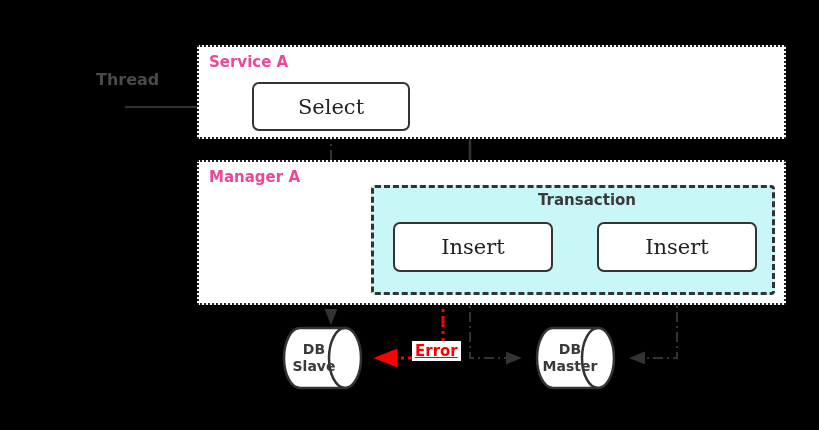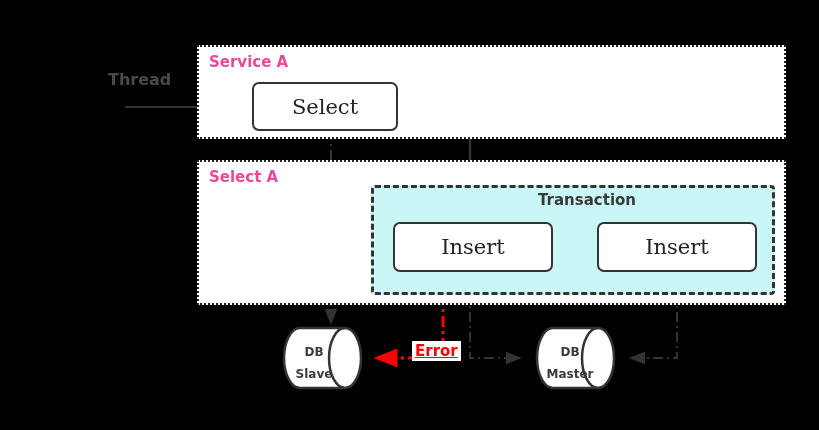--- a/index.html
+++ b/index.html
@@ -70,22 +70,22 @@
     justify-content: center;
     font-family: "DejaVu Serif", serif;
     font-size: 21px;
     color: #222222;
   }
   .db-label {
     position: absolute;
     text-align: center;
     font-family: "DejaVu Sans", sans-serif;
     font-weight: bold;
-    font-size: 12px;
-    line-height: 22px;
+    font-size: 14px;
+    line-height: 17px;
     color: #3a3a3a;
     white-space: pre-line;
     pointer-events: none;
   }
   .error-label {
     position: absolute;
     background: #ffffff;
     color: #ff0000;
     font-family: "DejaVu Sans", sans-serif;
     font-weight: bold;
@@ -130,32 +130,32 @@
       <path d="M300,328 L345,328 A16,30 0 0 1 345,388 L300,388 A16,30 0 0 1 300,328 z" fill="#ffffff" stroke="#333333" stroke-width="2.5"></path>
       <path d="M345,328 A16,30 0 0 0 345,388" fill="none" stroke="#333333" stroke-width="2.5"></path>
     </g>
 
     <g>
       <path d="M553,328 L598,328 A16,30 0 0 1 598,388 L553,388 A16,30 0 0 1 553,328 z" fill="#ffffff" stroke="#333333" stroke-width="2.5"></path>
       <path d="M598,328 A16,30 0 0 0 598,388" fill="none" stroke="#333333" stroke-width="2.5"></path>
     </g>
   </svg>
 
-  <div class="thread-label" style="left:108px; top:70px;">Thread</div>
+  <div class="thread-label" style="left:96px; top:70px;">Thread</div>
 
   <div class="lane" style="left:197px; top:45px; width:589px; height:94px;"></div>
   <div class="lane-title" style="left:209px; top:53px;">Service A</div>
 
   <div class="lane" style="left:197px; top:160px; width:589px; height:145px;"></div>
-  <div class="lane-title" style="left:209px; top:168px;">Select A</div>
+  <div class="lane-title" style="left:209px; top:168px;">Manager A</div>
 
   <div class="txn-box" style="left:371px; top:185px; width:404px; height:110px;"></div>
   <div class="txn-title" style="left:538px; top:191px;">Transaction</div>
 
-  <div class="node-box" style="left:252px; top:82px; width:146px; height:49px;">Select</div>
+  <div class="node-box" style="left:252px; top:82px; width:158px; height:49px;">Select</div>
 
   <div class="node-box" style="left:393px; top:222px; width:160px; height:50px;">Insert</div>
   <div class="node-box" style="left:597px; top:222px; width:160px; height:50px;">Insert</div>
 
   <div class="db-label" style="left:283px; top:341px; width:62px;">DB
 Slave</div>
   <div class="db-label" style="left:534px; top:341px; width:72px;">DB
 Master</div>
 
   <div class="error-label" style="left:412px; top:341px;text-decoration:underline;">Error</div>

